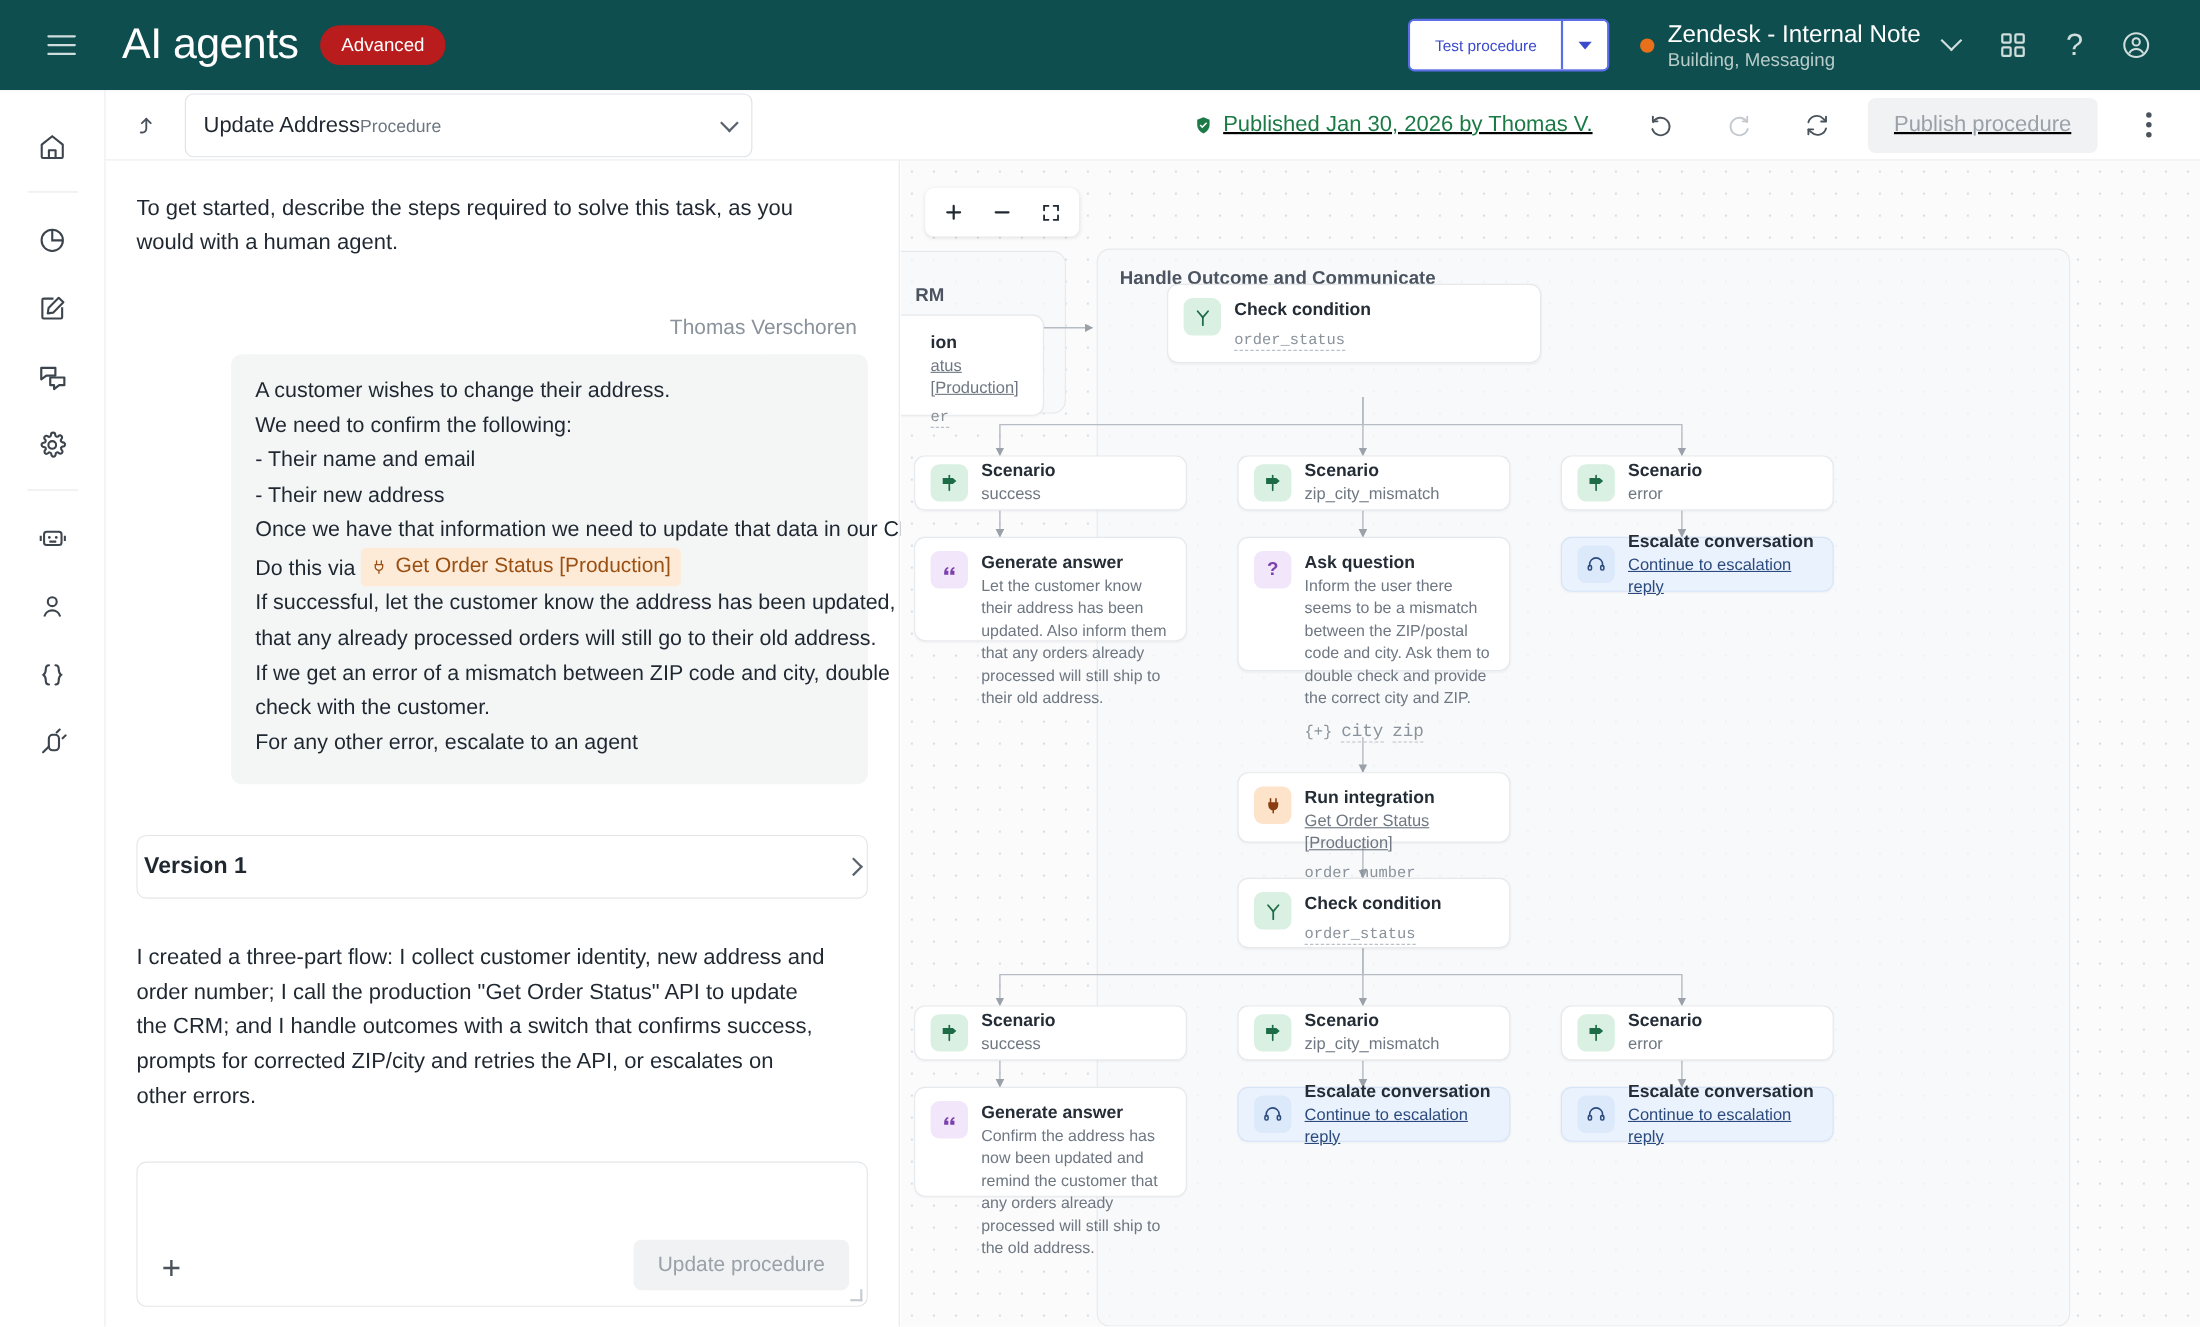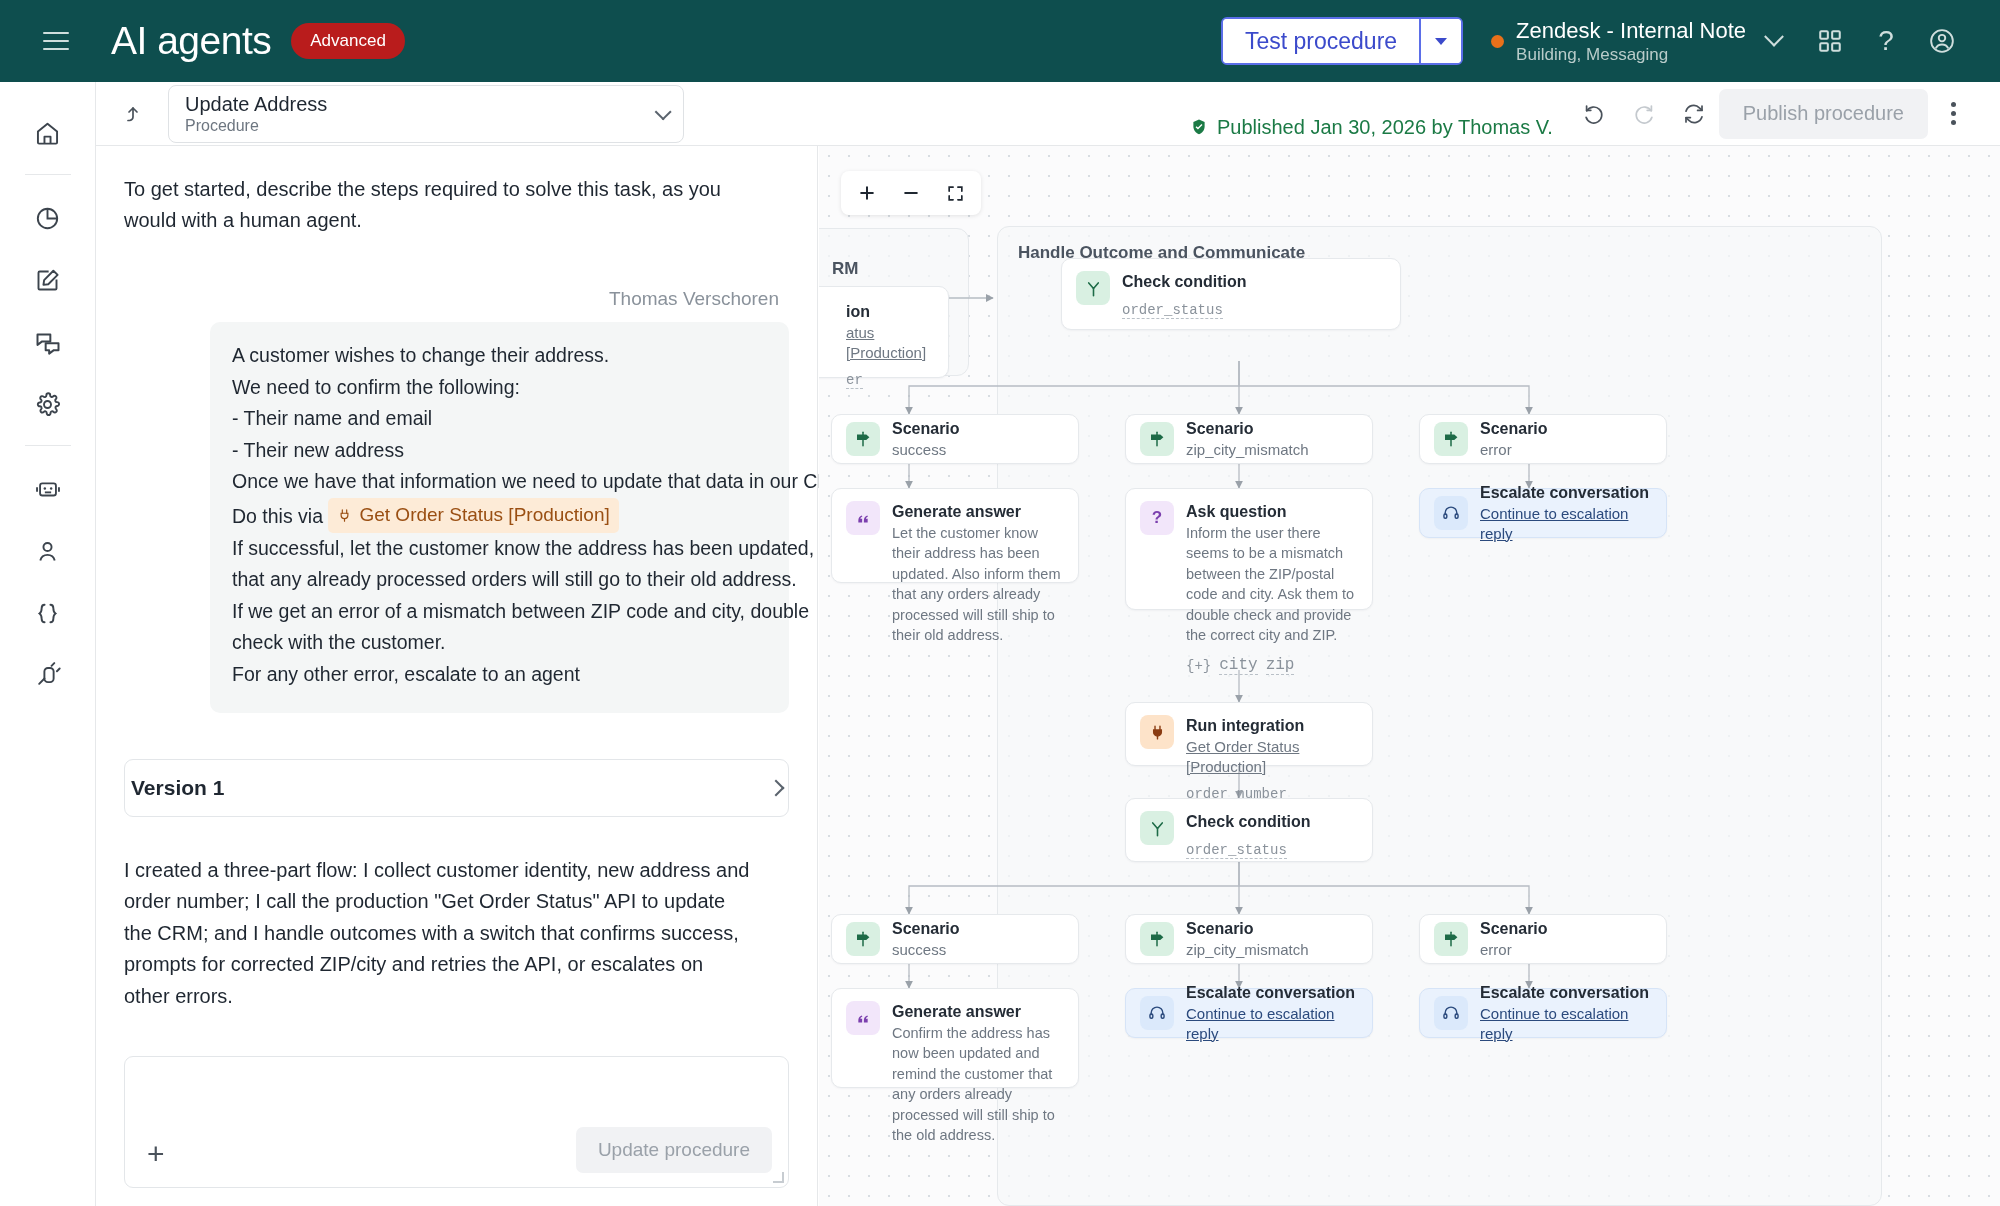--- a/index.html
+++ b/index.html
@@ -31,21 +31,21 @@
   .topbar-right {
     margin-left:auto; display:flex; align-items:center; gap: 0px; padding-right: 30px;
   }
   .test-btn-group {
     display: flex; align-items: stretch; height: 48px;
     background: #ffffff; border-radius: 6px; overflow: hidden;
     border: 2px solid #5b6ee8;
   }
   .test-btn {
     padding: 0 22px; display:flex; align-items:center;
-    color: #3b4acb; font-size: 23px; cursor: pointer; background:#fff; border:none;
+    color: #3b4acb; font-size: 14px; cursor: pointer; background:#fff; border:none;
     font-family: "Liberation Sans", sans-serif;
   }
   .test-btn-caret {
     width: 42px; display:flex; align-items:center; justify-content:center;
     border-left: 2px solid #5b6ee8; background:#fff; cursor:pointer;
   }
   .caret-dn { width:0;height:0;border-left:6px solid transparent;border-right:6px solid transparent;border-top:7px solid #3b4acb;}
   .ctx-info { display:flex; align-items:center; margin-left: 28px; }
   .status-dot { width: 13px; height:13px; border-radius:50%; background:#e8701a; margin-right: 12px;}
   .ctx-lines { display:flex; flex-direction:column; line-height:1.25;}
@@ -68,25 +68,25 @@
     position:absolute; top:82px; left:96px; width:1904px; height:64px;
     background:#fff; border-bottom:1px solid #e6e8ea;
     display:flex; align-items:center;
   }
   .back-arrow { width:44px;height:44px;display:flex;align-items:center;justify-content:center;margin-left:16px;cursor:pointer;}
   .proc-select {
     margin-left:12px; width:516px; height:58px;
     border:1px solid #dfe2e5; border-radius:8px; background:#fff;
     display:flex; align-items:center; padding:0 16px; cursor:pointer;
   }
-  .proc-select .txts { display:flex; flex-direction:column; line-height:1.2;}
+  .proc-select .txts { display:flex; line-height:1.2;align-items:flex-end;}
   .proc-name { font-size:20px; color:#1f2731; }
   .proc-type { font-size:16px; color:#6d7680; }
   .proc-caret { margin-left:auto; width:12px;height:12px;border-right:2px solid #5a636d;border-bottom:2px solid #5a636d;transform:rotate(45deg) translateY(-3px);}
-  .subbar-right { margin-left:auto; display:flex; align-items:flex-end; padding-right:22px; gap:0;}
+  .subbar-right { margin-left:auto; display:flex; align-items:center; padding-right:22px; gap:21px;text-decoration:underline;}
   .published {
     display:flex; align-items:center; color:#1b7a45; font-size:20px; margin-right:16px;
   }
   .shield { width:18px;height:18px;margin-right:9px;}
   .tb-ico { width:50px;height:50px;display:flex;align-items:center;justify-content:center;cursor:pointer;}
   .publish-btn {
     height:50px; padding:0 24px; border:none; border-radius:7px;
     background:#f1f2f4; color:#9aa1a9; font-size:20px; cursor:default;
     font-family:"Liberation Sans",sans-serif;
   }

